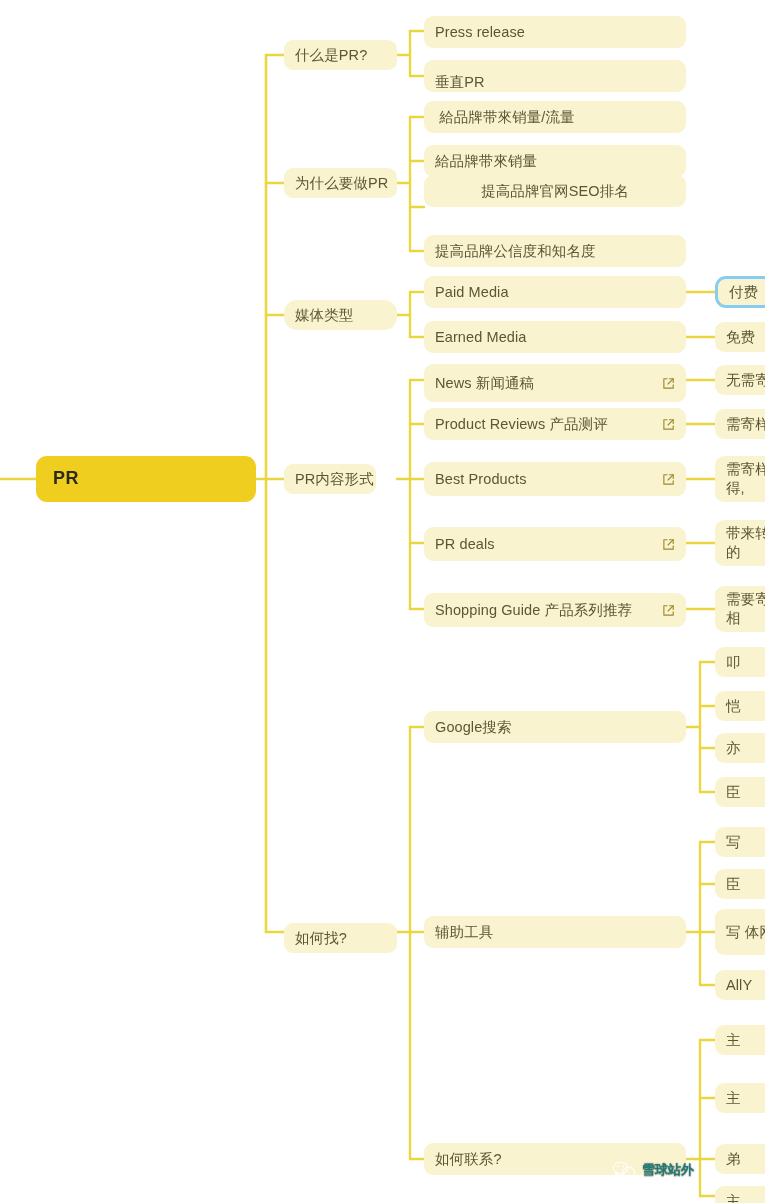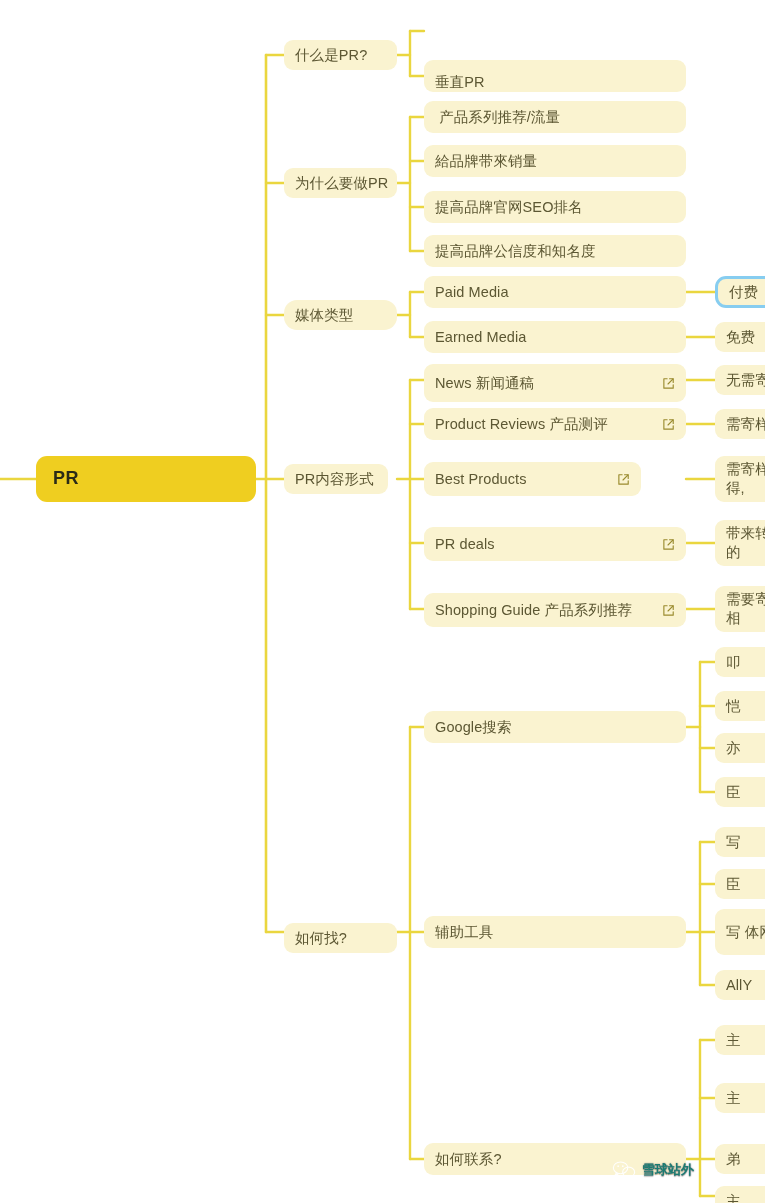--- a/index.html
+++ b/index.html
@@ -157,38 +157,41 @@
 
   <div class="node" style="left:284px;top:40px;width:113px;height:30px;">
     <span class="txt">什么是PR?</span>
   </div>
   <div class="node" style="left:284px;top:168px;width:113px;height:30px;">
     <span class="txt">为什么要做PR</span>
   </div>
   <div class="node" style="left:284px;top:300px;width:113px;height:30px;border-radius:13px;">
     <span class="txt">媒体类型</span>
   </div>
-  <div class="node" style="left:284px;top:464px;width:104px;height:30px;">
+  <div class="node" style="left:284px;top:464px;width:92px;height:30px;">
     <span class="txt">PR内容形式</span>
   </div>
   <div class="node" style="left:284px;top:923px;width:113px;height:30px;">
     <span class="txt">如何找?</span>
   </div>
 
+  <div class="node" style="left:424px;top:16px;width:262px;height:32px;">
+    <span class="txt">Press release</span>
+  </div>
   <div class="node" style="left:424px;top:60px;width:262px;height:32px;align-items:flex-end;">
     <span class="txt">垂直PR</span>
   </div>
 
   <div class="node" style="left:424px;top:101px;width:262px;height:32px;">
-    <span class="txt"> 产品系列推荐/流量</span>
+    <span class="txt"> 給品牌带來销量/流量</span>
   </div>
   <div class="node" style="left:424px;top:145px;width:262px;height:32px;">
     <span class="txt">給品牌带來销量</span>
   </div>
-  <div class="node" style="left:424px;top:191px;width:262px;height:32px;">
+  <div class="node" style="left:424px;top:175px;width:262px;height:32px;justify-content:center;">
     <span class="txt">提高品牌官网SEO排名</span>
   </div>
   <div class="node" style="left:424px;top:235px;width:262px;height:32px;">
     <span class="txt">提高品牌公信度和知名度</span>
   </div>
 
   <div class="node" style="left:424px;top:276px;width:262px;height:32px;">
     <span class="txt">Paid Media</span>
   </div>
   <div class="node" style="left:424px;top:321px;width:262px;height:32px;">
@@ -208,21 +211,21 @@
   <div class="node" style="left:424px;top:408px;width:262px;height:32px;">
     <span class="txt">Product Reviews 产品测评</span>
     <span class="ext">
       <svg width="13" height="13" viewBox="0 0 16 16" fill="none" stroke="#9a8b2e" stroke-width="1.4" stroke-linecap="round" stroke-linejoin="round">
         <path d="M6.3 2.2H2.3v11.5h11.5v-4"></path>
           <path d="M9.3 2.2h4.5v4.5"></path>
           <path d="M13.6 2.4 7.4 8.6"></path>
       </svg>
     </span>
   </div>
-  <div class="node" style="left:424px;top:462px;width:217px;height:34px;">
+  <div class="node" style="left:424px;top:462px;width:262px;height:34px;">
     <span class="txt">Best Products</span>
     <span class="ext">
       <svg width="13" height="13" viewBox="0 0 16 16" fill="none" stroke="#9a8b2e" stroke-width="1.4" stroke-linecap="round" stroke-linejoin="round">
         <path d="M6.3 2.2H2.3v11.5h11.5v-4"></path>
           <path d="M9.3 2.2h4.5v4.5"></path>
           <path d="M13.6 2.4 7.4 8.6"></path>
       </svg>
     </span>
   </div>
   <div class="node" style="left:424px;top:527px;width:262px;height:34px;">

